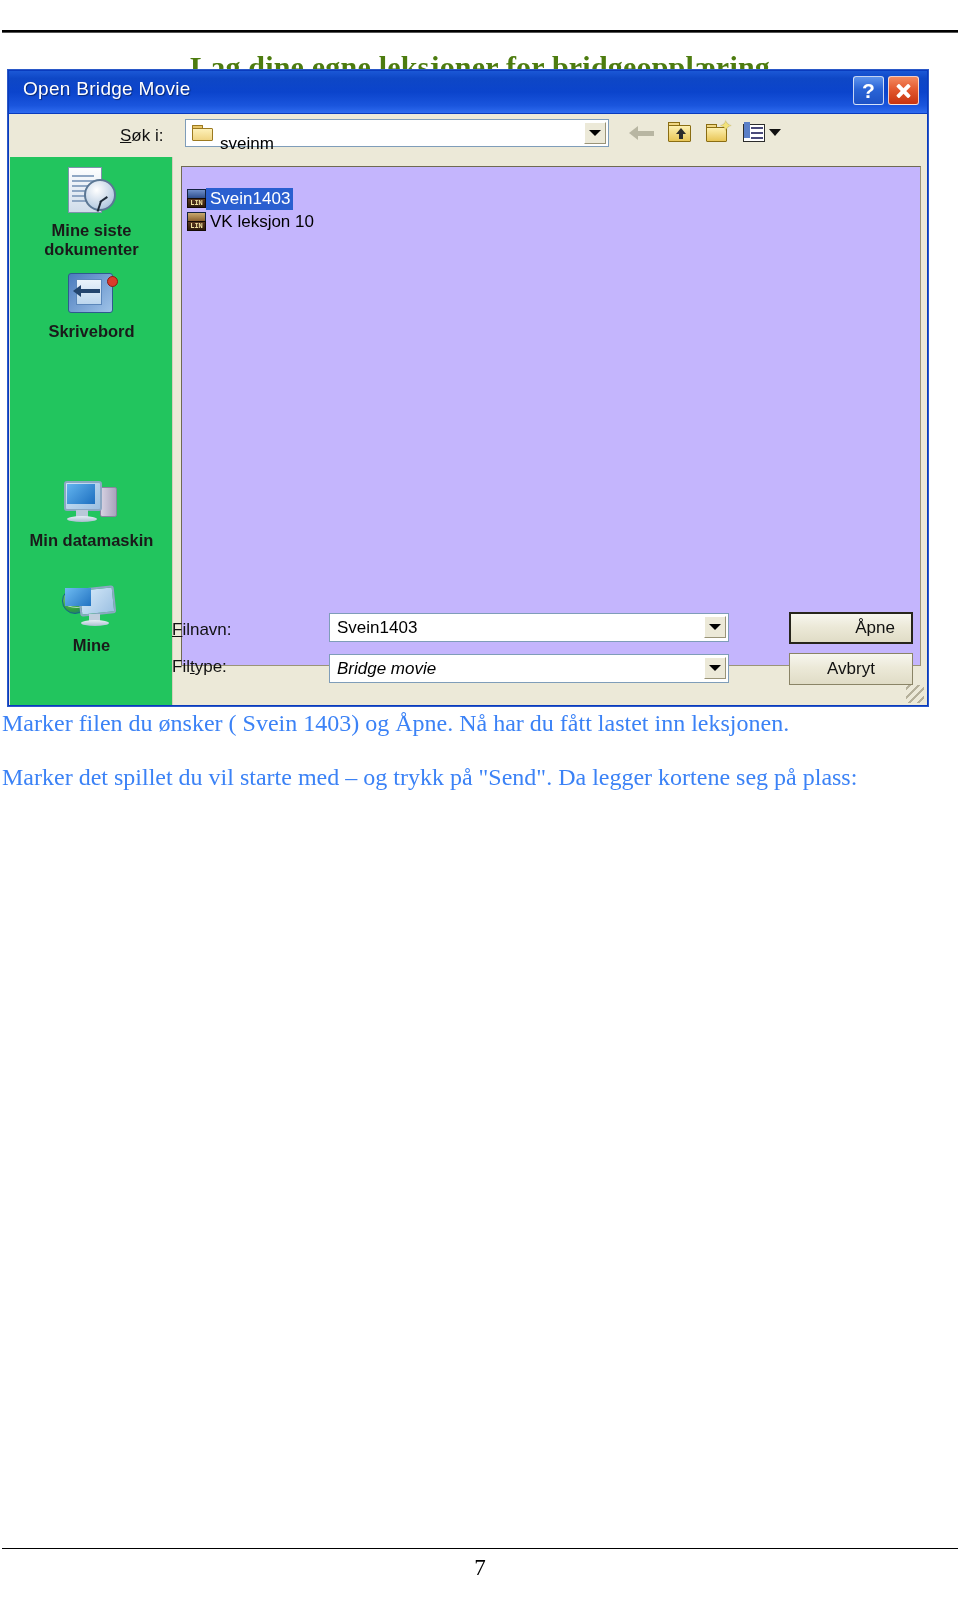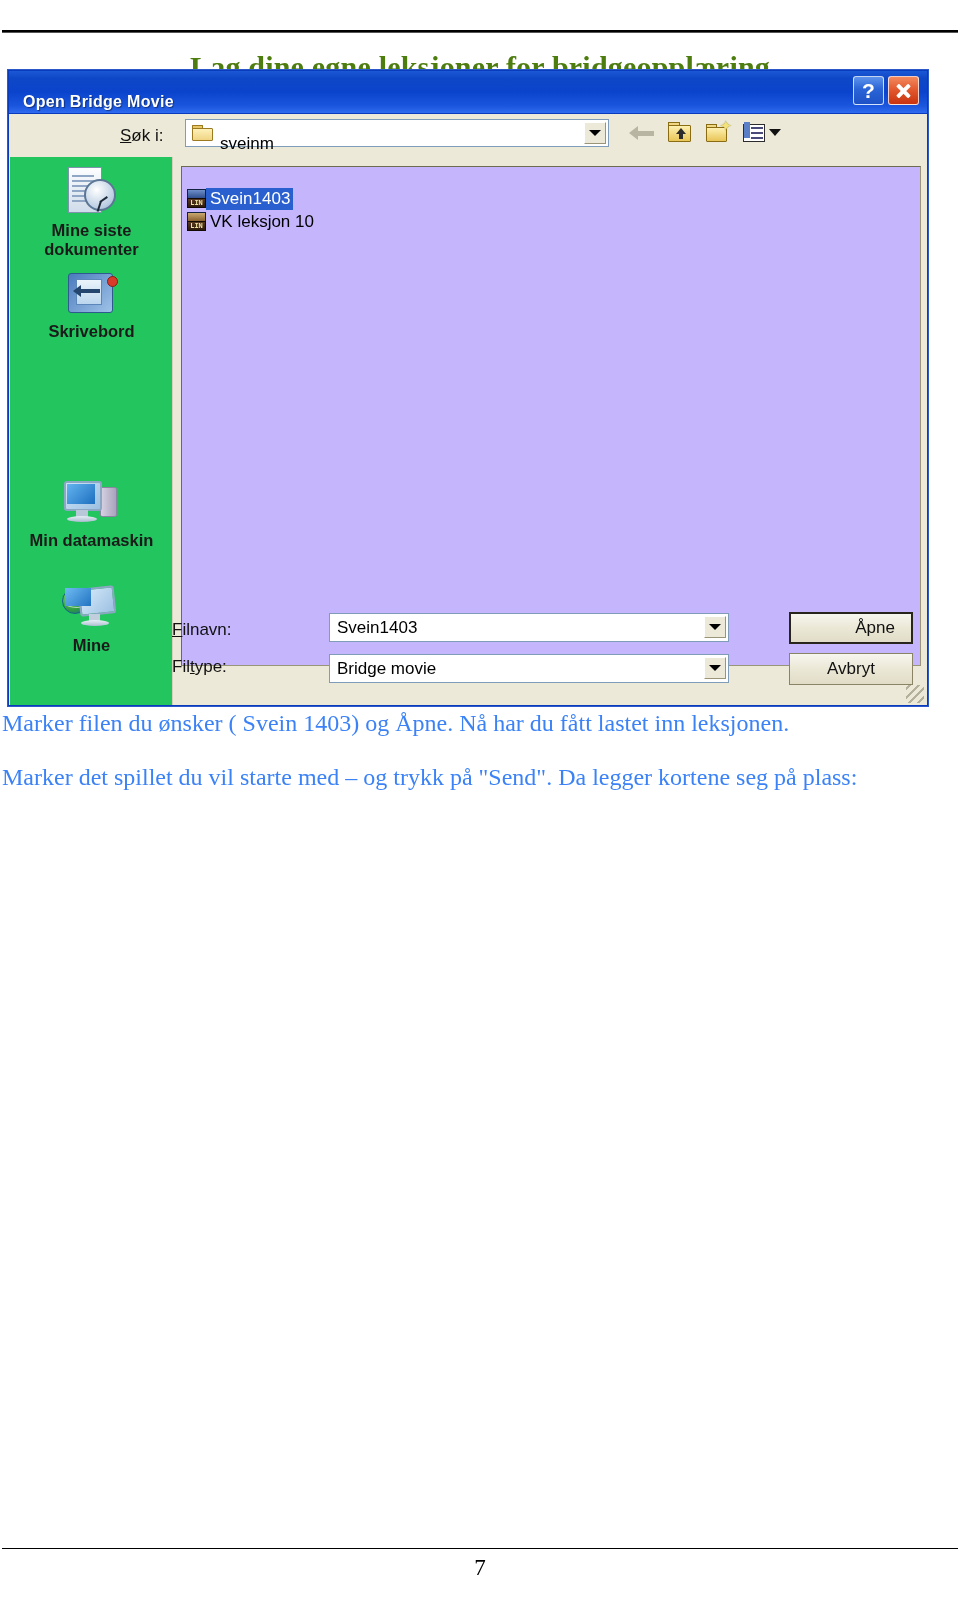--- a/index.html
+++ b/index.html
@@ -41,24 +41,24 @@
     border: 1px solid #0a3bbd;
     box-sizing: border-box;
     box-shadow: 0 0 0 1px #2b59c8;
   }
   .titlebar {
     position: absolute; left: 0; top: 0; right: 0; height: 42px;
     background: linear-gradient(to bottom, #1b58d6 0%, #0e47c6 18%, #0b44cc 50%, #1a55dd 82%, #2e6bf0 100%);
     border-bottom: 1px solid #0a3bbd;
   }
   .titlebar-text {
-    position: absolute; left: 14px; top: 22px;
+    position: absolute; left: 14px; top: 7px;
     color: #ffffff;
     font-family: "Liberation Sans", sans-serif;
-    font-size: 16px; font-weight: bold;
+    font-size: 19px; font-weight: normal;
     text-shadow: 1px 1px 1px rgba(0,0,0,0.45);
     letter-spacing: 0.3px;
   }
   .title-btns {
     position: absolute; right: 8px; top: 5px;
     display: flex; gap: 4px;
   }
   .tbtn {
     width: 31px; height: 29px;
     border: 1px solid rgba(255,255,255,0.75);
@@ -609,21 +609,21 @@
 
   <div class="field-label" style="left:163px; top:549px"><u>F</u>ilnavn:</div>
   <div class="combo-field" style="left:320px; top:542px; width:400px;">
     <span class="ctext">Svein1403</span>
     <span class="combo-arrow">
         <span class="caret-down"></span>
       </span>
   </div>
 
   <div class="field-label" style="left:163px; top:586px">Fil<u>t</u>ype:</div>
-  <div class="combo-field" style="left:320px; top:583px; width:400px;">
+  <div class="combo-field" style="left:320px; top:583px; width:400px;font-style:italic;">
     <span class="ctext">Bridge movie</span>
     <span class="combo-arrow">
         <span class="caret-down"></span>
       </span>
   </div>
 
   <div class="btn default" style="left:780px; top:541px; width:124px; height:32px;">
     <span>Åpne</span>
   </div>
   <div class="btn" style="left:780px; top:582px; width:124px; height:32px;">

